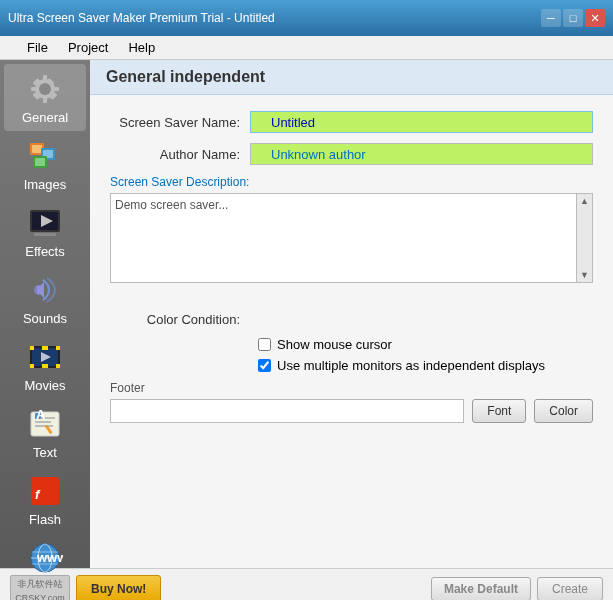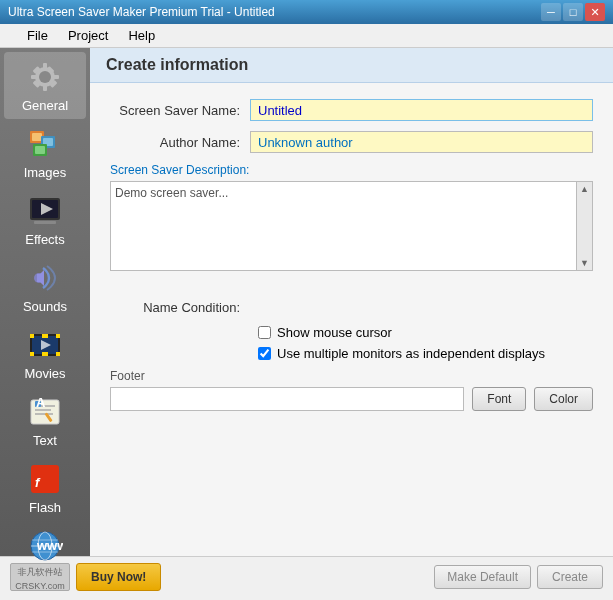--- a/index.html
+++ b/index.html
@@ -3,21 +3,21 @@
   <meta charset="utf-8">
   <style>
     * { box-sizing: border-box; margin: 0; padding: 0; font-family: 'Segoe UI', Tahoma, sans-serif; font-size: 13px; }
 
     body { background: #f0f0f0; width: 613px; height: 600px; overflow: hidden; }
 
     
     .title-bar {
       background: linear-gradient(to bottom, #4a9fd4, #2a6ea3);
       color: white;
-      height: 24px;
+      height: 36px;
       display: flex;
       align-items: center;
       justify-content: space-between;
       padding: 0 8px;
       user-select: none;
     }
     .title-bar-text { font-size: 12px; font-weight: normal; }
     .title-bar-buttons { display: flex; gap: 2px; }
     .tb-btn {
       width: 20px; height: 18px;
@@ -107,22 +107,22 @@
     .form-label {
       width: 140px;
       text-align: right;
       padding-right: 10px;
       color: #333;
     }
     .form-input {
       flex: 1;
       height: 22px;
       border: 1px solid #7abfe8;
-      padding: 2px 7px;
-      background: #fef9c3;
+      padding: 2px 20px;
+      background: #bef264;
       color: #0000cc;
       outline: none;
     }
 
     .desc-label {
       color: #0070c0;
       margin-bottom: 4px;
       margin-left: 0;
       font-size: 12px;
     }
@@ -249,20 +249,21 @@
     }
     .btn-default {
       height: 24px;
       padding: 0 12px;
       background: linear-gradient(to bottom, #f5f5f5, #ddd);
       border: 1px solid #aaa;
       border-radius: 3px;
       font-size: 12px;
       cursor: pointer;
       color: #888;
+      font-weight: bold;
     }
     .btn-create {
       height: 24px;
       padding: 0 14px;
       background: linear-gradient(to bottom, #f5f5f5, #ddd);
       border: 1px solid #aaa;
       border-radius: 3px;
       font-size: 12px;
       cursor: pointer;
       color: #888;
@@ -404,21 +405,21 @@
           <line x1="5" y1="24" x2="31" y2="24" stroke="white" stroke-width="1" opacity="0.4"></line>
           <text x="10" y="22" font-size="7" fill="white" font-weight="bold">www</text>
         </svg>
       </div>
       <span>Web</span>
     </div>
 
   </div>
 
   <div class="content-area">
-    <div class="content-header">Create information</div>
+    <div class="content-header">General independent</div>
 
     <div class="content-body">
 
       <div class="form-row">
         <label class="form-label">Screen Saver Name:</label>
         <input type="text" class="form-input" value="Untitled" style="color: rgb(0, 0, 204); border: 1px solid rgb(122, 191, 232);">
       </div>
 
       <div class="form-row">
         <label class="form-label">Author Name:</label>
@@ -430,21 +431,21 @@
         <div class="desc-wrapper" style="position:relative;">
           <textarea class="desc-area" style="width: calc(100% - 16px); height: 90px; border: 1px solid rgb(187, 187, 187); padding: 4px; font-size: 12px; color: rgb(85, 85, 85); resize: none;">Demo screen saver...</textarea>
           <div style="position:absolute; right:0; top:0; width:16px; height:90px; background:#e8e8e8; border:1px solid #bbb; border-left:none; display:flex; flex-direction:column; align-items:center; justify-content:space-between; padding:2px 0;">
             <span style="font-size:9px; color:#666;">▲</span>
             <span style="font-size:9px; color:#666;">▼</span>
           </div>
         </div>
       </div>
 
       <div class="exit-row" style="margin-top:8px;">
-        <label class="exit-label">Name Condition:</label>
+        <label class="exit-label">Color Condition:</label>
       </div>
 
       <div class="checkbox-row">
         <input type="checkbox" id="cb-cursor" style="">
         <label for="cb-cursor">Show mouse cursor</label>
       </div>
 
       <div class="checkbox-row">
         <input type="checkbox" id="cb-monitors" checked="" style="">
         <label for="cb-monitors">Use multiple monitors as independent displays</label>

